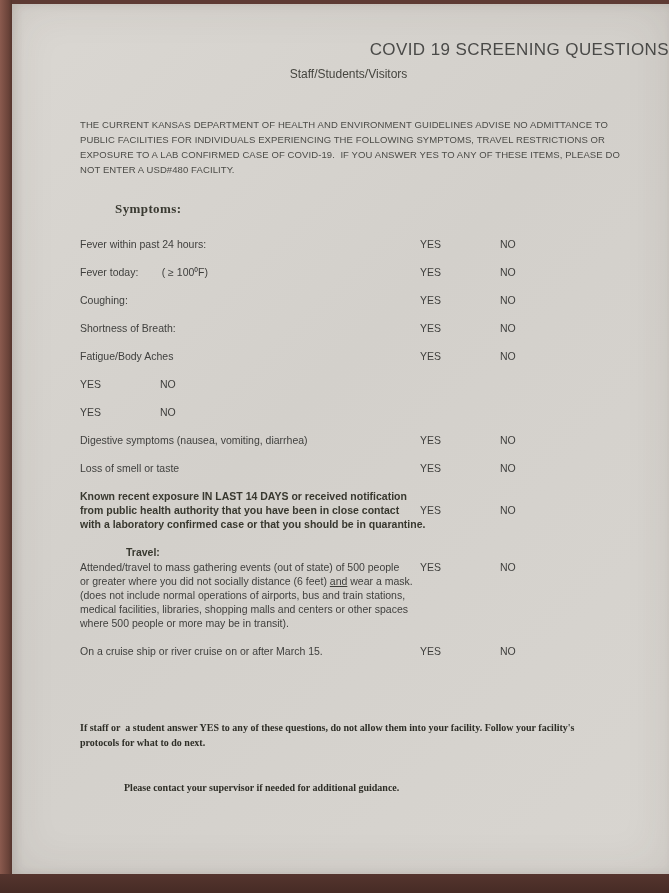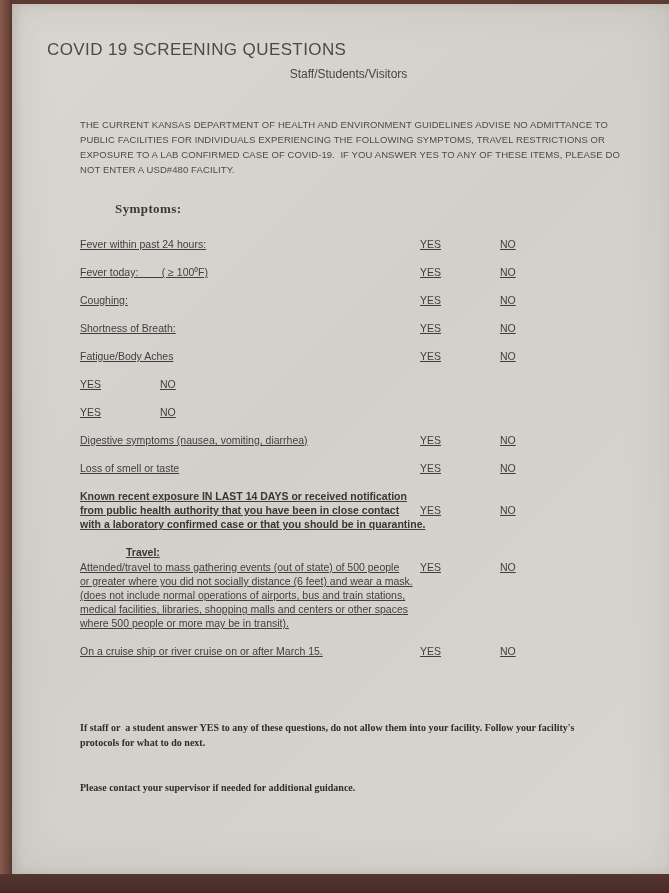--- a/index.html
+++ b/index.html
@@ -16,54 +16,54 @@
     position:absolute;left:0;bottom:0;width:100%;height:19px;
     background:linear-gradient(180deg,#55352e 0%,#462b25 100%);
   }
   .paper{
     position:absolute;left:12px;top:4px;right:0;bottom:19px;
     background:linear-gradient(135deg,#dad7d2 0%,#d3d0cb 45%,#d8d5d0 100%);
     box-shadow:inset 0 0 45px rgba(70,50,40,0.10), inset 4px 0 8px rgba(60,40,30,0.12);
     color:#3f3f3d;
   }
   .title{
-    margin-top:36px;text-align:left;
+    margin-top:36px;text-align:right;
     font-size:17px;letter-spacing:.4px;color:#4a4a48;padding-left:35px;
   }
   .subtitle{
     margin-top:7px;text-align:center;
     font-size:12px;color:#45453f;padding-left:16px;
   }
   .intro{
     margin:36px 0 0 68px;
     font-size:9.5px;line-height:15px;letter-spacing:.1px;
     color:#4b4b47;white-space:pre;
   }
   .symptoms-heading{
     margin:24px 0 0 103px;
     font-family:"Liberation Serif",serif;font-weight:bold;
     font-size:13px;letter-spacing:.4px;color:#3a3a32;
   }
-  .rows{margin:20px 0 0 68px;font-size:10.5px;line-height:14px;color:#3f3f3d;text-decoration:underline;}
+  .rows{margin:20px 0 0 68px;font-size:10.5px;line-height:14px;color:#3f3f3d;}
   .row{display:flex;align-items:flex-start;margin-bottom:14px;}
   .row .lbl{width:340px;white-space:pre;}
   .row .yes{width:80px;}
   .row.bold .lbl{font-weight:bold;color:#38382f;}
   .row.center{align-items:center;}
   .travel-heading{
     margin:2px 0 1px 46px;font-weight:bold;font-size:10.5px;color:#38382f;
   }
   .row.cruise{margin-top:4px;}
   .u{text-decoration:underline;}
   .footer{
     margin:32px 0 0 68px;
     font-family:"Liberation Serif",serif;font-weight:bold;
     font-size:10px;line-height:15px;color:#2e2e27;white-space:pre;
   }
-  .footer .line2{margin-top:0px;}
+  .footer .line2{margin-top:0px;margin-left:44px;}
 </style>
 </head>
 <body>
 
 <div class="edge-left"></div>
 <div class="edge-bottom"></div>
 
 <div class="paper">
 
   <div class="title">COVID 19 SCREENING QUESTIONS</div>

